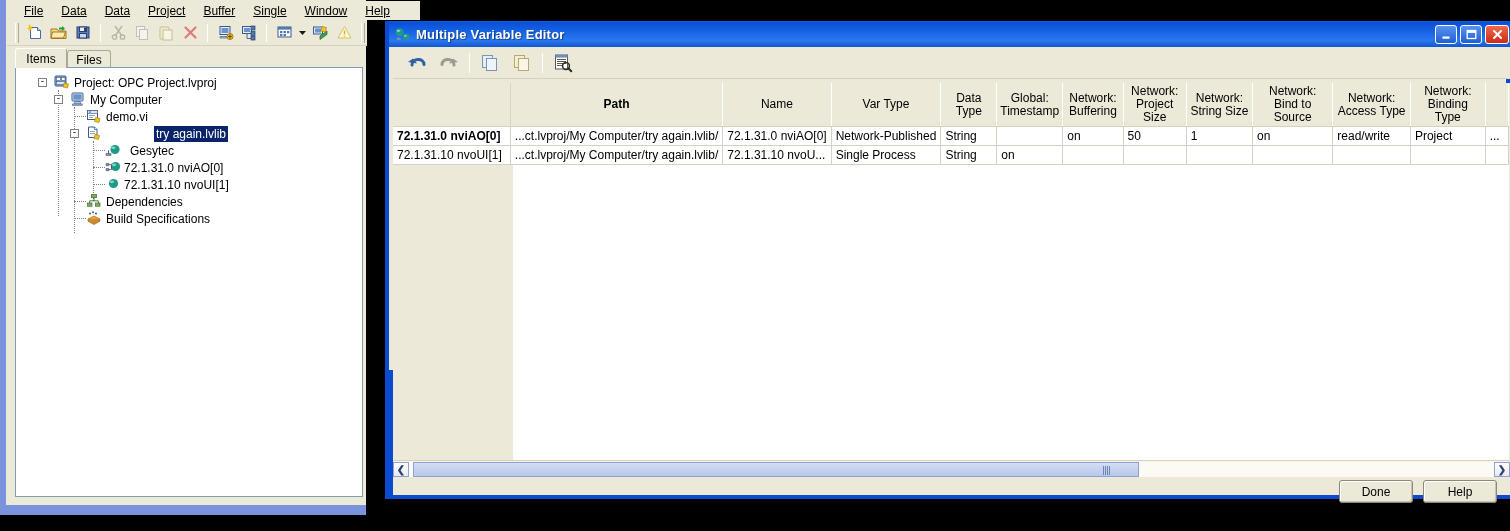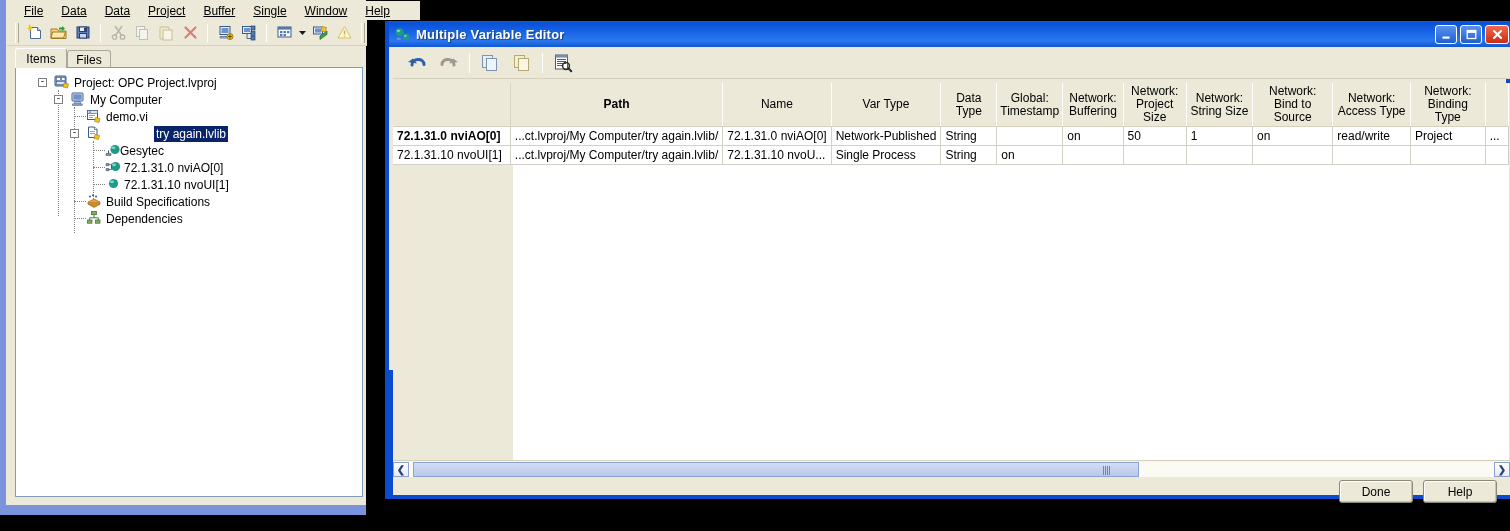--- a/index.html
+++ b/index.html
@@ -433,21 +433,21 @@
           <div class="tnode" style="height:17px">
             <div class="dothoriz" style="left:77px; top:8px; width:12px;"></div>
             <span class="ticon" style="left:88px; top:0px;">
               <svg width="18" height="16" viewBox="0 0 18 16">
                 <circle cx="11" cy="7.5" r="4.6" fill="#1f9a86"></circle>
                 <ellipse cx="9.4" cy="5.8" rx="2.2" ry="1.4" fill="#8fe4d7" opacity=".8"></ellipse>
                 <path d="M2 11.5h5v2H2z" fill="#8895a8" stroke="#4a5666" stroke-width=".6"></path>
                 <path d="M4.5 8.5v3" stroke="#4a5666" stroke-width="1"></path>
               </svg>
             </span>
-            <span class="tlabel" style="left:104px;">Gesytec</span>
+            <span class="tlabel" style="left:114px;">Gesytec</span>
           </div>
 
           <div class="tnode" style="height:17px">
             <div class="dothoriz" style="left:77px; top:8px; width:12px;"></div>
             <span class="ticon" style="left:88px; top:0px;">
               <svg width="18" height="16" viewBox="0 0 18 16">
                 <circle cx="11.5" cy="7.5" r="4.6" fill="#1f9a86"></circle>
                 <ellipse cx="10" cy="5.8" rx="2.2" ry="1.4" fill="#8fe4d7" opacity=".8"></ellipse>
                 <path d="M2 4.5h3v2.2H2zM2 9.5h3v2.2H2z" fill="#7f8d9e" stroke="#434f5e" stroke-width=".5"></path>
                 <path d="M5 5.6h2.5v5H5" stroke="#434f5e" fill="none" stroke-width=".8"></path>
@@ -458,47 +458,47 @@
 
           <div class="tnode" style="height:17px">
             <div class="dothoriz" style="left:77px; top:8px; width:12px;"></div>
             <span class="ticon" style="left:88px; top:0px;">
               <svg width="18" height="16" viewBox="0 0 18 16">
                 <circle cx="9.5" cy="7.5" r="4.6" fill="#1f9a86"></circle>
                 <ellipse cx="8" cy="5.8" rx="2.2" ry="1.4" fill="#8fe4d7" opacity=".8"></ellipse>
               </svg>
             </span>
             <span class="tlabel" style="left:108px;">72.1.31.10 nvoUI[1]</span>
+          </div>
+
+          <div class="tnode" style="height:17px">
+            <div class="dothoriz" style="left:58px; top:8px; width:12px;"></div>
+            <span class="ticon" style="left:70px; top:0px;">
+              <svg width="16" height="16" viewBox="0 0 16 16">
+                <rect x="5.5" y="1.5" width="5" height="3.2" fill="#7fae63" stroke="#3d6b2b" stroke-width=".7"></rect>
+                <rect x="1.5" y="10" width="4.5" height="3.2" fill="#7fae63" stroke="#3d6b2b" stroke-width=".7"></rect>
+                <rect x="9.5" y="10" width="4.5" height="3.2" fill="#7fae63" stroke="#3d6b2b" stroke-width=".7"></rect>
+                <path d="M8 4.7v3.1M3.7 10V7.8h8.6V10" stroke="#3d6b2b" fill="none" stroke-width=".9"></path>
+              </svg>
+            </span>
+            <span class="tlabel" style="left:90px;">Dependencies</span>
           </div>
 
           <div class="tnode" style="height:17px">
             <div class="dothoriz" style="left:58px; top:8px; width:12px;"></div>
             <span class="ticon" style="left:70px; top:0px;">
               <svg width="16" height="16" viewBox="0 0 16 16">
                 <path d="M2 9l6-3 6 3-6 3.5z" fill="#e8a33d" stroke="#a06a14" stroke-width=".7"></path>
                 <path d="M2 9v2.2l6 3.3 6-3.3V9" fill="#c98b2c" stroke="#a06a14" stroke-width=".7"></path>
                 <circle cx="4" cy="3.5" r="1" fill="#3a5a8a"></circle>
                 <circle cx="7" cy="2.2" r="1" fill="#3a5a8a"></circle>
                 <circle cx="10" cy="3.5" r="1" fill="#3a5a8a"></circle>
               </svg>
             </span>
             <span class="tlabel" style="left:90px;">Build Specifications</span>
-          </div>
-
-          <div class="tnode" style="height:17px">
-            <div class="dothoriz" style="left:58px; top:8px; width:12px;"></div>
-            <span class="ticon" style="left:70px; top:0px;">
-              <svg width="16" height="16" viewBox="0 0 16 16">
-                <rect x="5.5" y="1.5" width="5" height="3.2" fill="#7fae63" stroke="#3d6b2b" stroke-width=".7"></rect>
-                <rect x="1.5" y="10" width="4.5" height="3.2" fill="#7fae63" stroke="#3d6b2b" stroke-width=".7"></rect>
-                <rect x="9.5" y="10" width="4.5" height="3.2" fill="#7fae63" stroke="#3d6b2b" stroke-width=".7"></rect>
-                <path d="M8 4.7v3.1M3.7 10V7.8h8.6V10" stroke="#3d6b2b" fill="none" stroke-width=".9"></path>
-              </svg>
-            </span>
-            <span class="tlabel" style="left:90px;">Dependencies</span>
           </div>
 
         </div>
       </div>
     </div>
   </div>
 
   <div id="mve">
     <div id="mve-frame">
 

